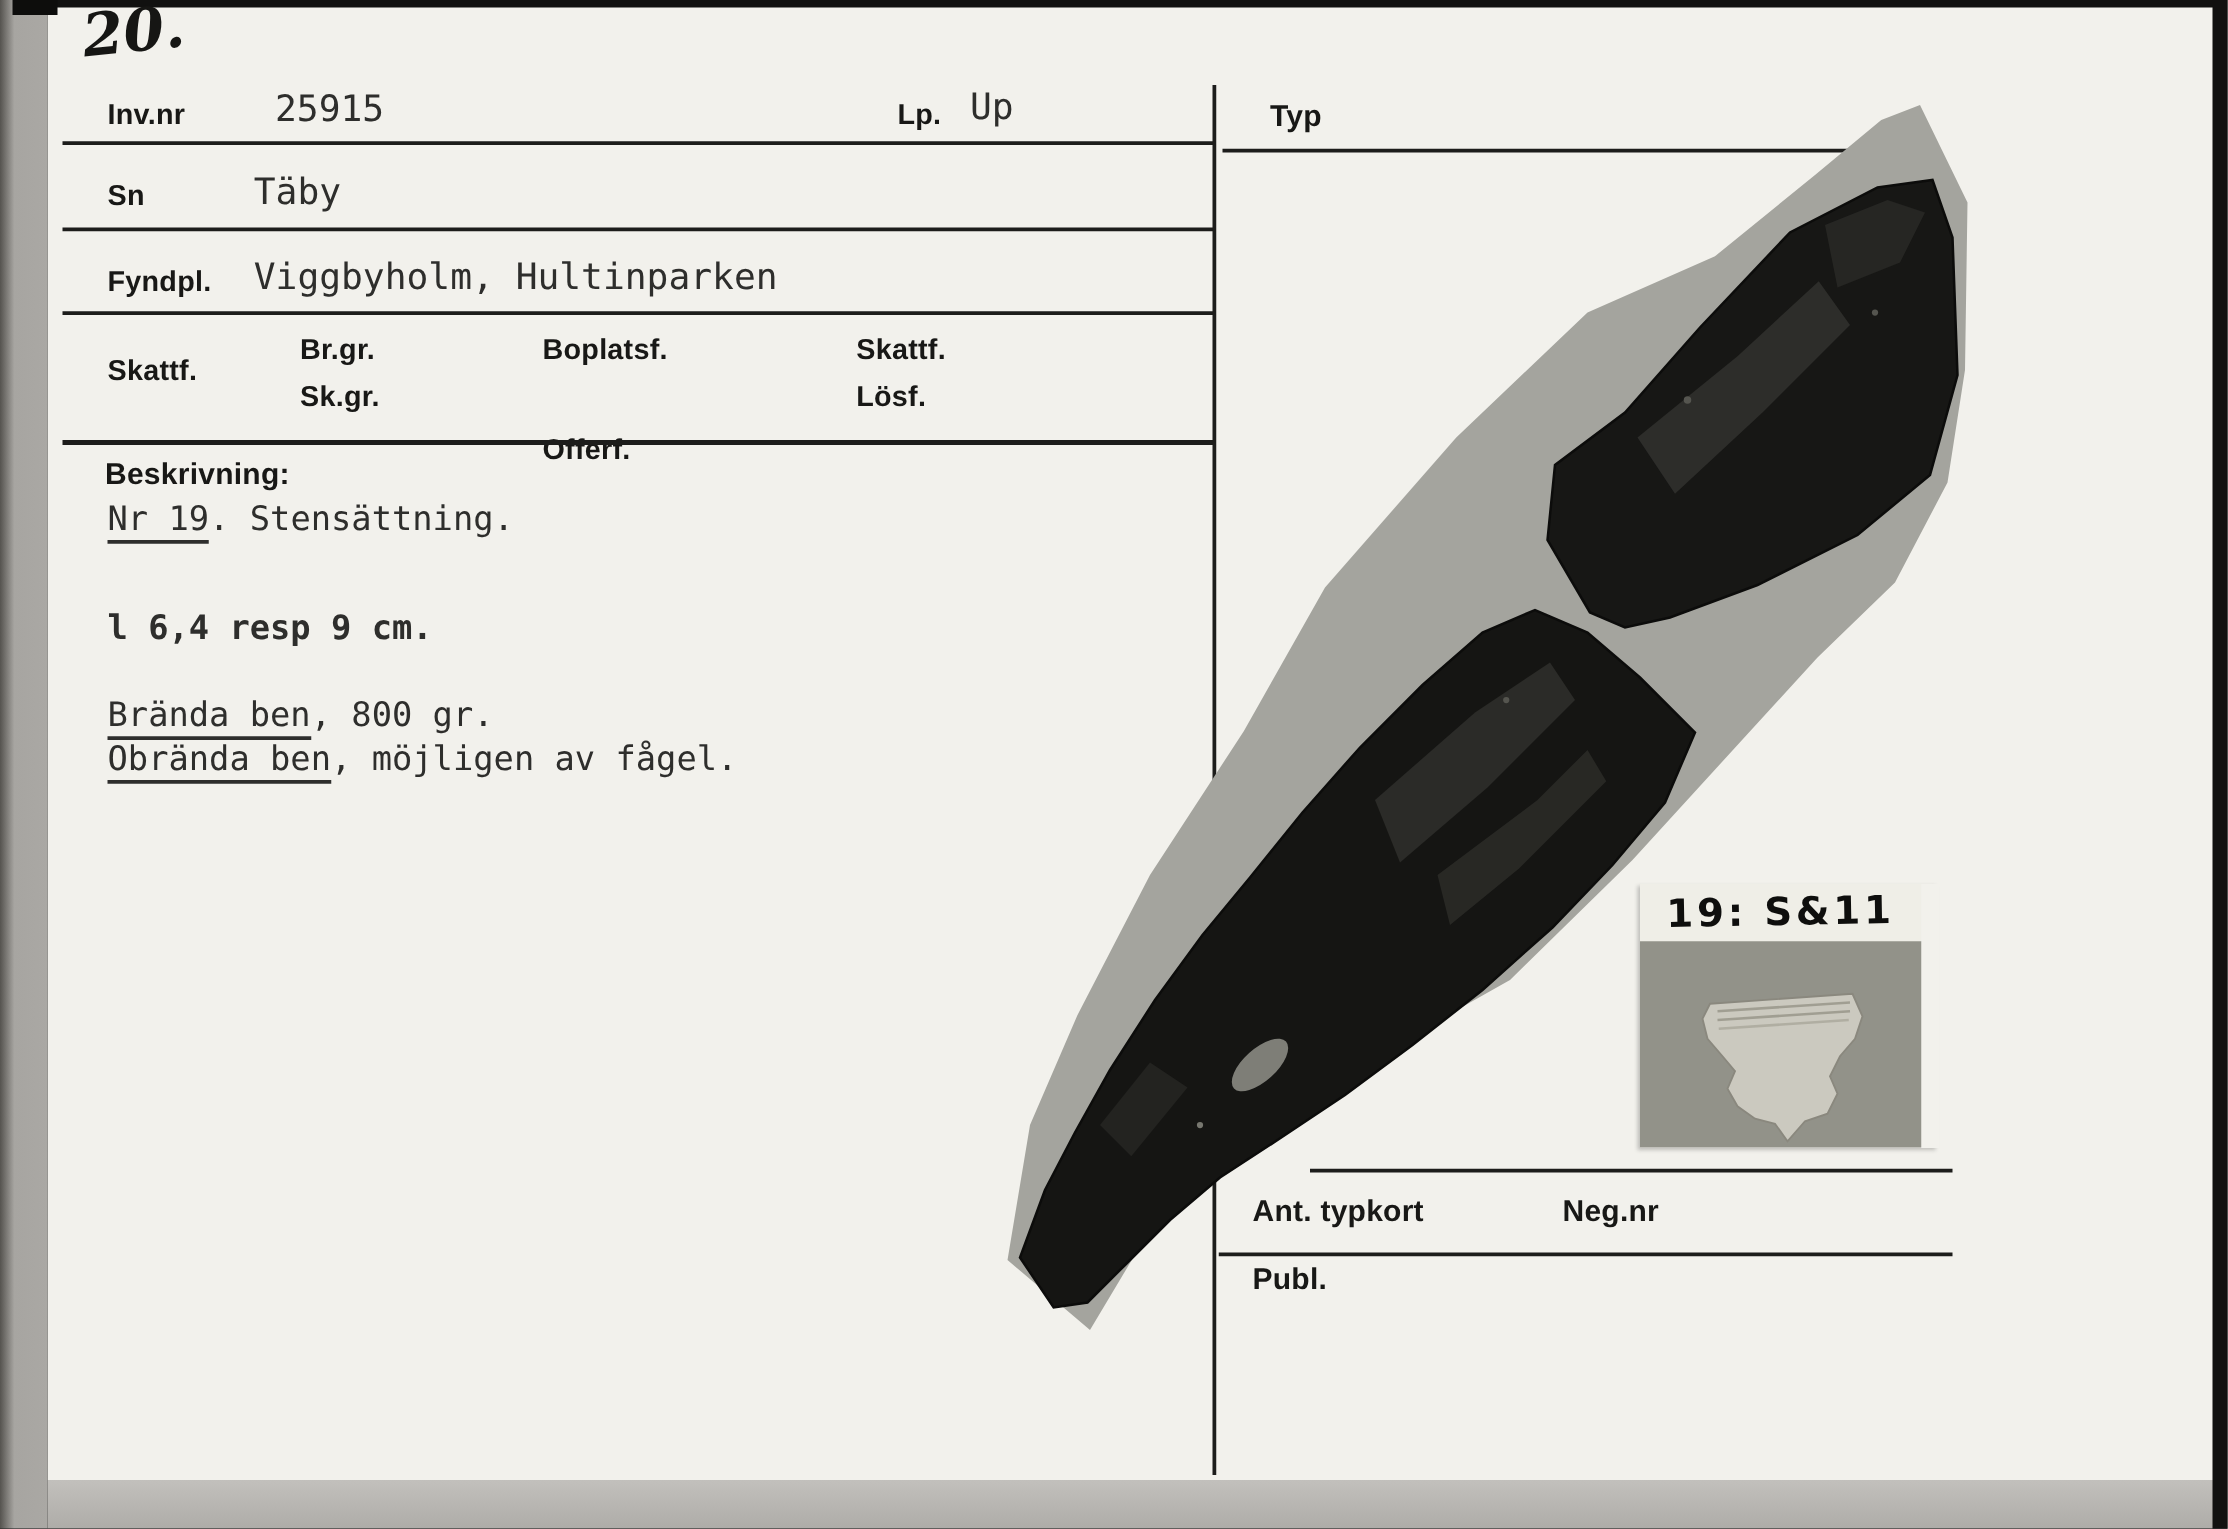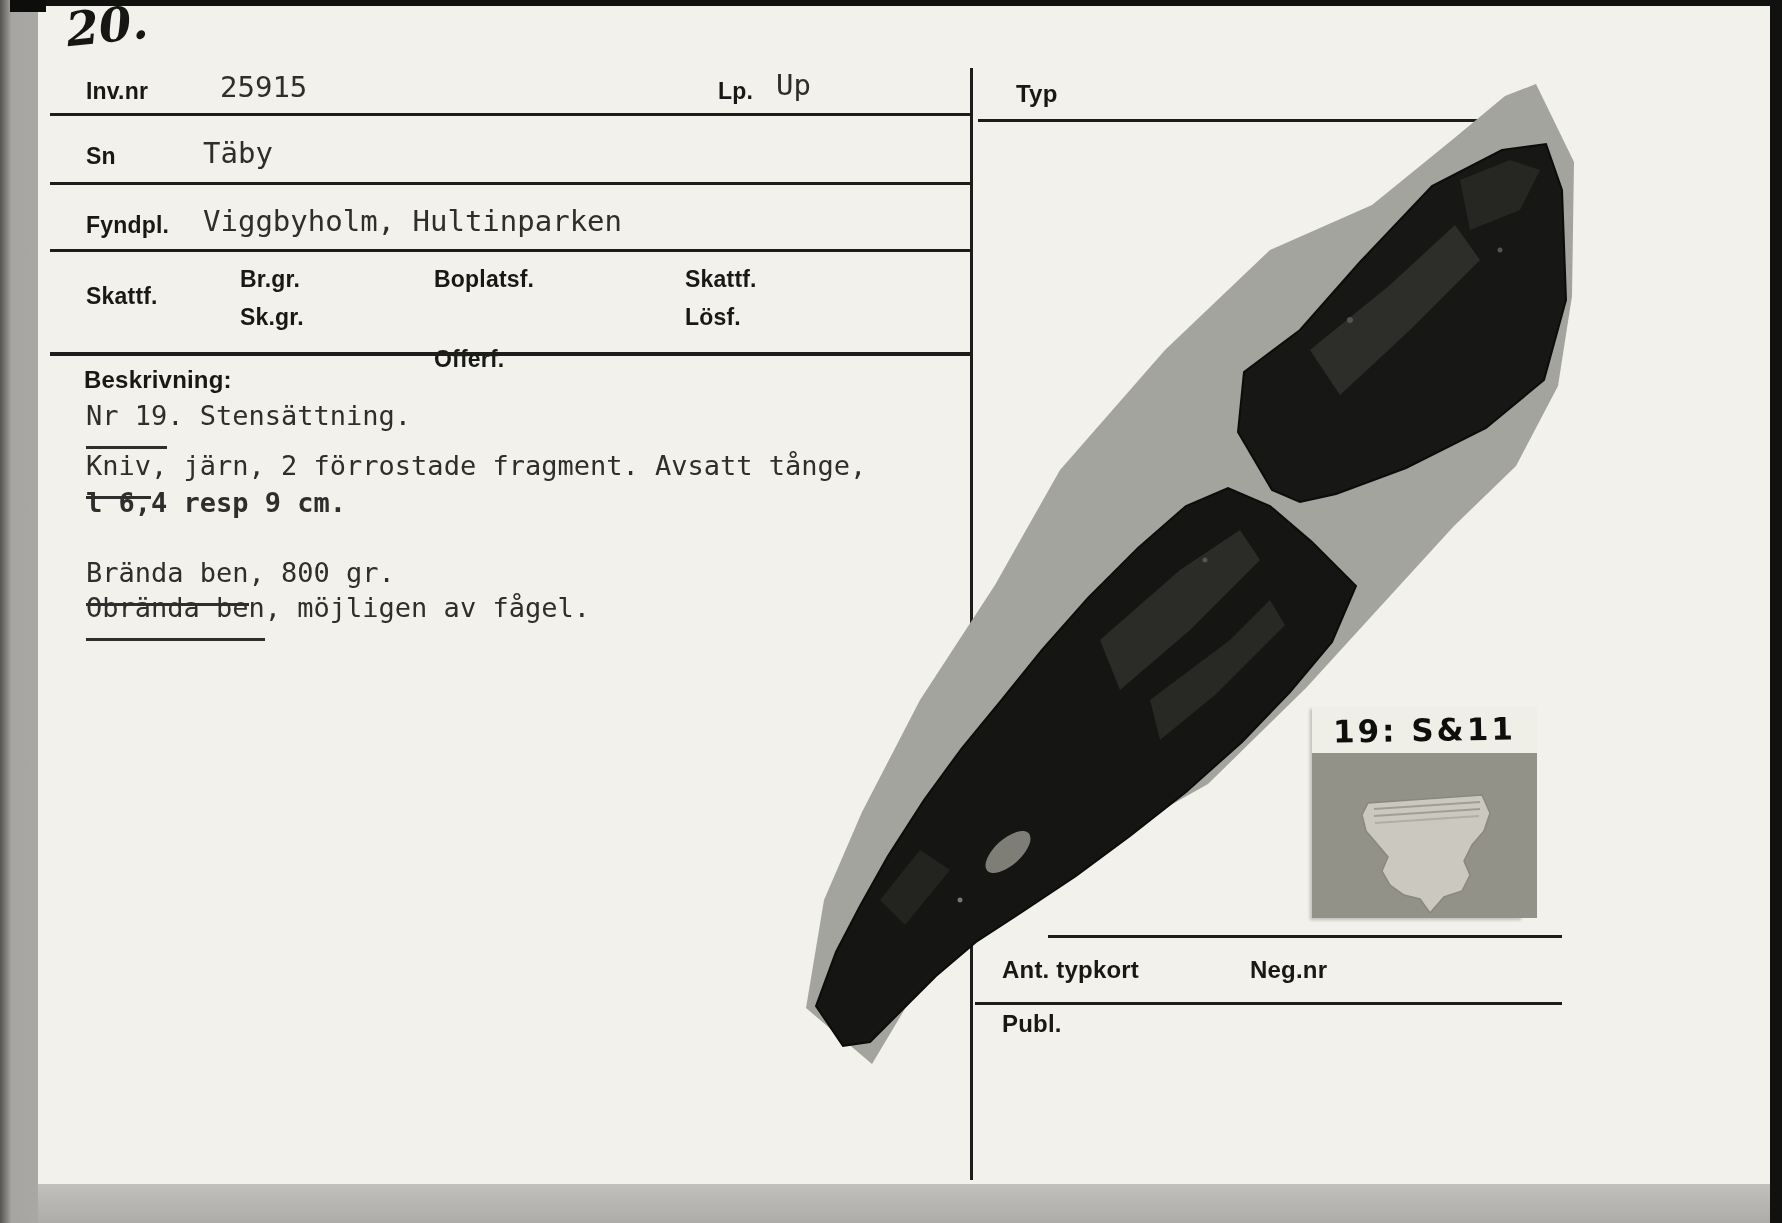--- a/index.html
+++ b/index.html
@@ -14,29 +14,29 @@
 
   .hline{position:absolute;height:3px;background:#1d1d1b;}
   .vline{position:absolute;width:3px;background:#1d1d1b;}
 
   .lbl{position:absolute;color:#181816;font-weight:700;font-size:23px;letter-spacing:.2px;}
   .lbl-big{font-size:24px;}
   .type{position:absolute;color:#2e2e2c;font-family:"DejaVu Sans Mono",monospace;font-size:29px;
         white-space:pre;}
   .desc-line{position:absolute;color:#2e2e2c;font-family:"DejaVu Sans Mono",monospace;font-size:27px;
         white-space:pre;}
-  .desc-line .lead{border-bottom:3px solid #2e2e2c;padding-bottom:15px;}
+  .desc-line .lead{border-bottom:3px solid #2e2e2c;padding-bottom:1px;}
 
   .handnum{position:absolute;left:66px;top:-2px;font-family:"DejaVu Serif",serif;
         font-style:italic;font-weight:700;font-size:47px;color:#161614;transform:rotate(-6deg);}
 
   .photo-svg{position:absolute;left:0;top:0;pointer-events:none;}
 
   .inset-card{position:absolute;left:1312px;top:707px;width:211px;height:211px;
-        box-shadow:-2px 2px 3px rgba(40,40,38,.25);}
+        box-shadow:-2px 2px 3px rgba(40,40,38,.25);padding-left:28px;}
   .inset-label-strip{position:absolute;left:0;top:0;width:225px;height:46px;background:#efeee7;
         display:flex;align-items:center;justify-content:center;}
   .inset-label{font-family:"DejaVu Sans",sans-serif;font-weight:700;font-size:31px;
         letter-spacing:3px;color:#0e0e0d;transform:rotate(-1deg);white-space:nowrap;}
   .inset-photo{position:absolute;left:0;top:46px;width:225px;height:165px;background:#929289;}
 </style>
 </head>
 <body>
 
 <div class="scan">
@@ -67,21 +67,20 @@
   <div class="lbl" style="left:240px;top:266px;">Br.gr.</div>
   <div class="lbl" style="left:240px;top:304px;">Sk.gr.</div>
   <div class="lbl" style="left:434px;top:266px;">Boplatsf.</div>
   <div class="lbl" style="left:434px;top:304px;margin-top:42px;">Offerf.</div>
   <div class="lbl" style="left:685px;top:266px;">Skattf.</div>
   <div class="lbl" style="left:685px;top:304px;text-align:right;">Lösf.</div>
   <div class="hline" style="left:50px;top:352px;width:922px;height:4px;"></div>
 
   <div class="lbl lbl-big" style="left:84px;top:366px;">Beskrivning:</div>
   <div class="desc-line" style="left:86px;top:400px;"><span class="lead">Nr 19</span><span>. Stensättning.</span></div>
-  <div class="desc-line" style="left:86px;top:450px;"><span class="lead">Kniv</span><span>, järn, 2 förrostade fragment. Avsatt tånge,</span></div>
   <div class="desc-line" style="left:86px;top:487px;font-weight:bold;"><span class="lead"></span><span>l 6,4 resp 9 cm.</span></div>
   <div class="desc-line" style="left:86px;top:557px;"><span class="lead">Brända ben</span><span>, 800 gr.</span></div>
   <div class="desc-line" style="left:86px;top:592px;"><span class="lead">Obrända ben</span><span>, möjligen av fågel.</span></div>
 
   <div class="vline" style="left:970px;top:68px;height:1112px;"></div>
 
   <div class="hline" style="left:1048px;top:935px;width:514px;"></div>
   <div class="lbl lbl-big" style="left:1002px;top:956px;">Ant. typkort</div>
   <div class="lbl lbl-big" style="left:1250px;top:956px;">Neg.nr</div>
   <div class="hline" style="left:975px;top:1002px;width:587px;"></div>

